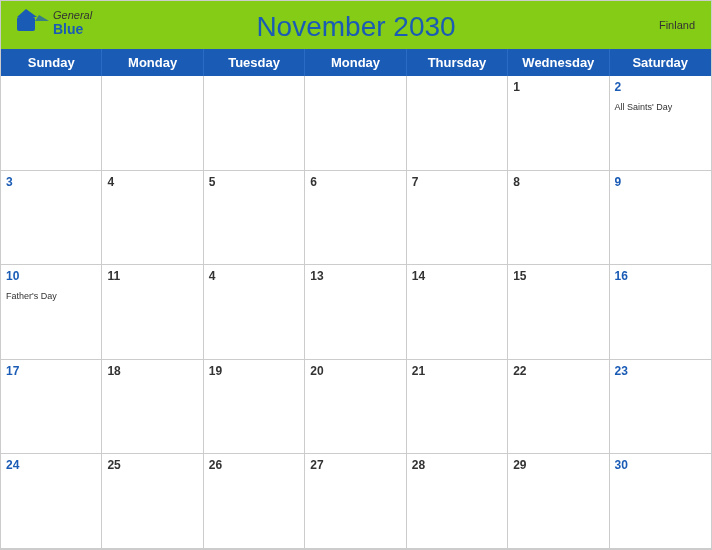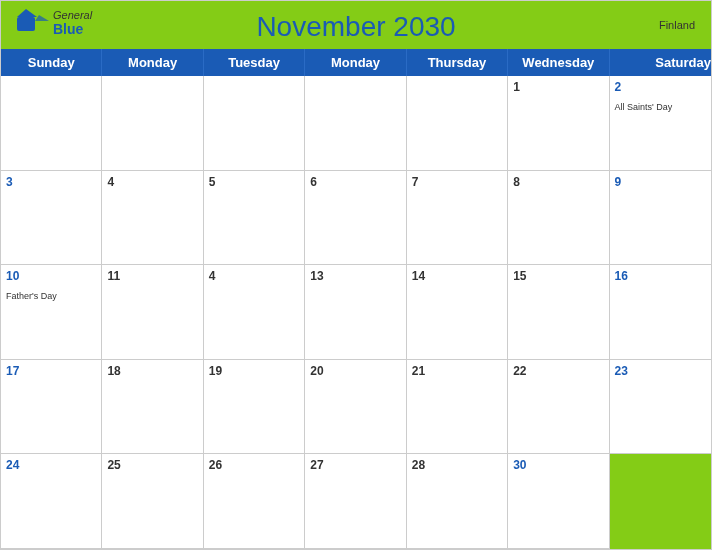--- a/index.html
+++ b/index.html
@@ -52,21 +52,21 @@
       background: #1a5bb5;
     }
     .day-header {
       color: #fff;
       text-align: center;
       padding: 6px 0;
       font-size: 13px;
       font-weight: bold;
       border-right: 1px solid #2a6bc5;
     }
-    .day-header:last-child { border-right: none; text-align: right; }
+    .day-header:last-child { border-right: none; }
     .calendar-grid {
       display: grid;
       grid-template-columns: repeat(7, 1fr);
       grid-template-rows: repeat(5, 1fr);
       flex: 1;
     }
     .calendar-cell {
       border: 1px solid #ccc;
       border-top: none;
       border-left: none;
@@ -222,16 +222,19 @@
       <div class="calendar-cell row-5">
         <span class="cell-date">26</span>
       </div>
       <div class="calendar-cell row-5">
         <span class="cell-date">27</span>
       </div>
       <div class="calendar-cell row-5">
         <span class="cell-date">28</span>
       </div>
       <div class="calendar-cell row-5">
+        <span class="cell-date">29</span>
+      </div>
+      <div class="calendar-cell row-5">
         <span class="cell-date saturday-date">30</span>
       </div>
     </div>
 </div>
 
 </body></html>

